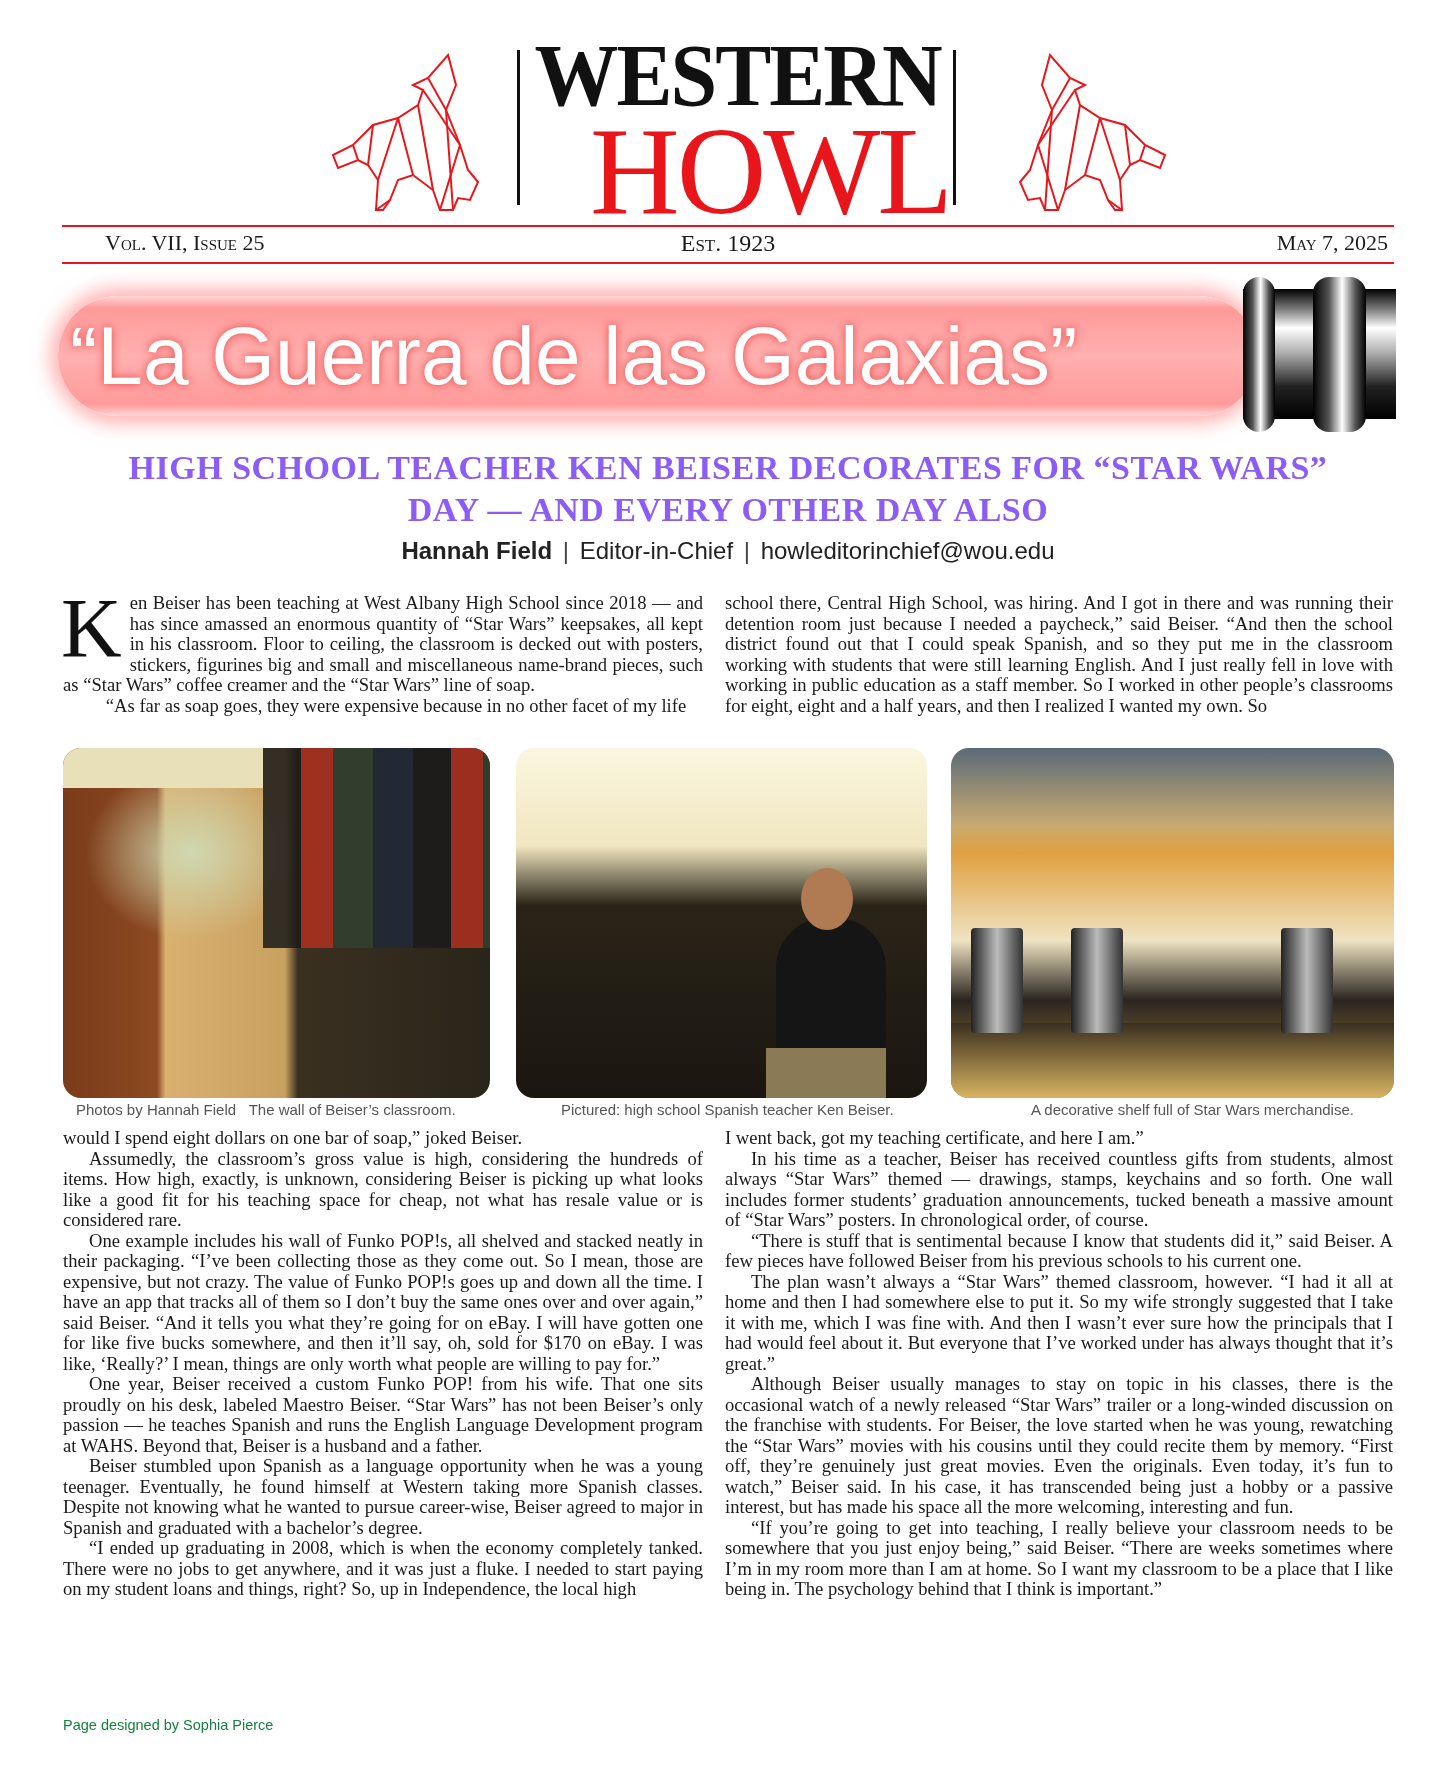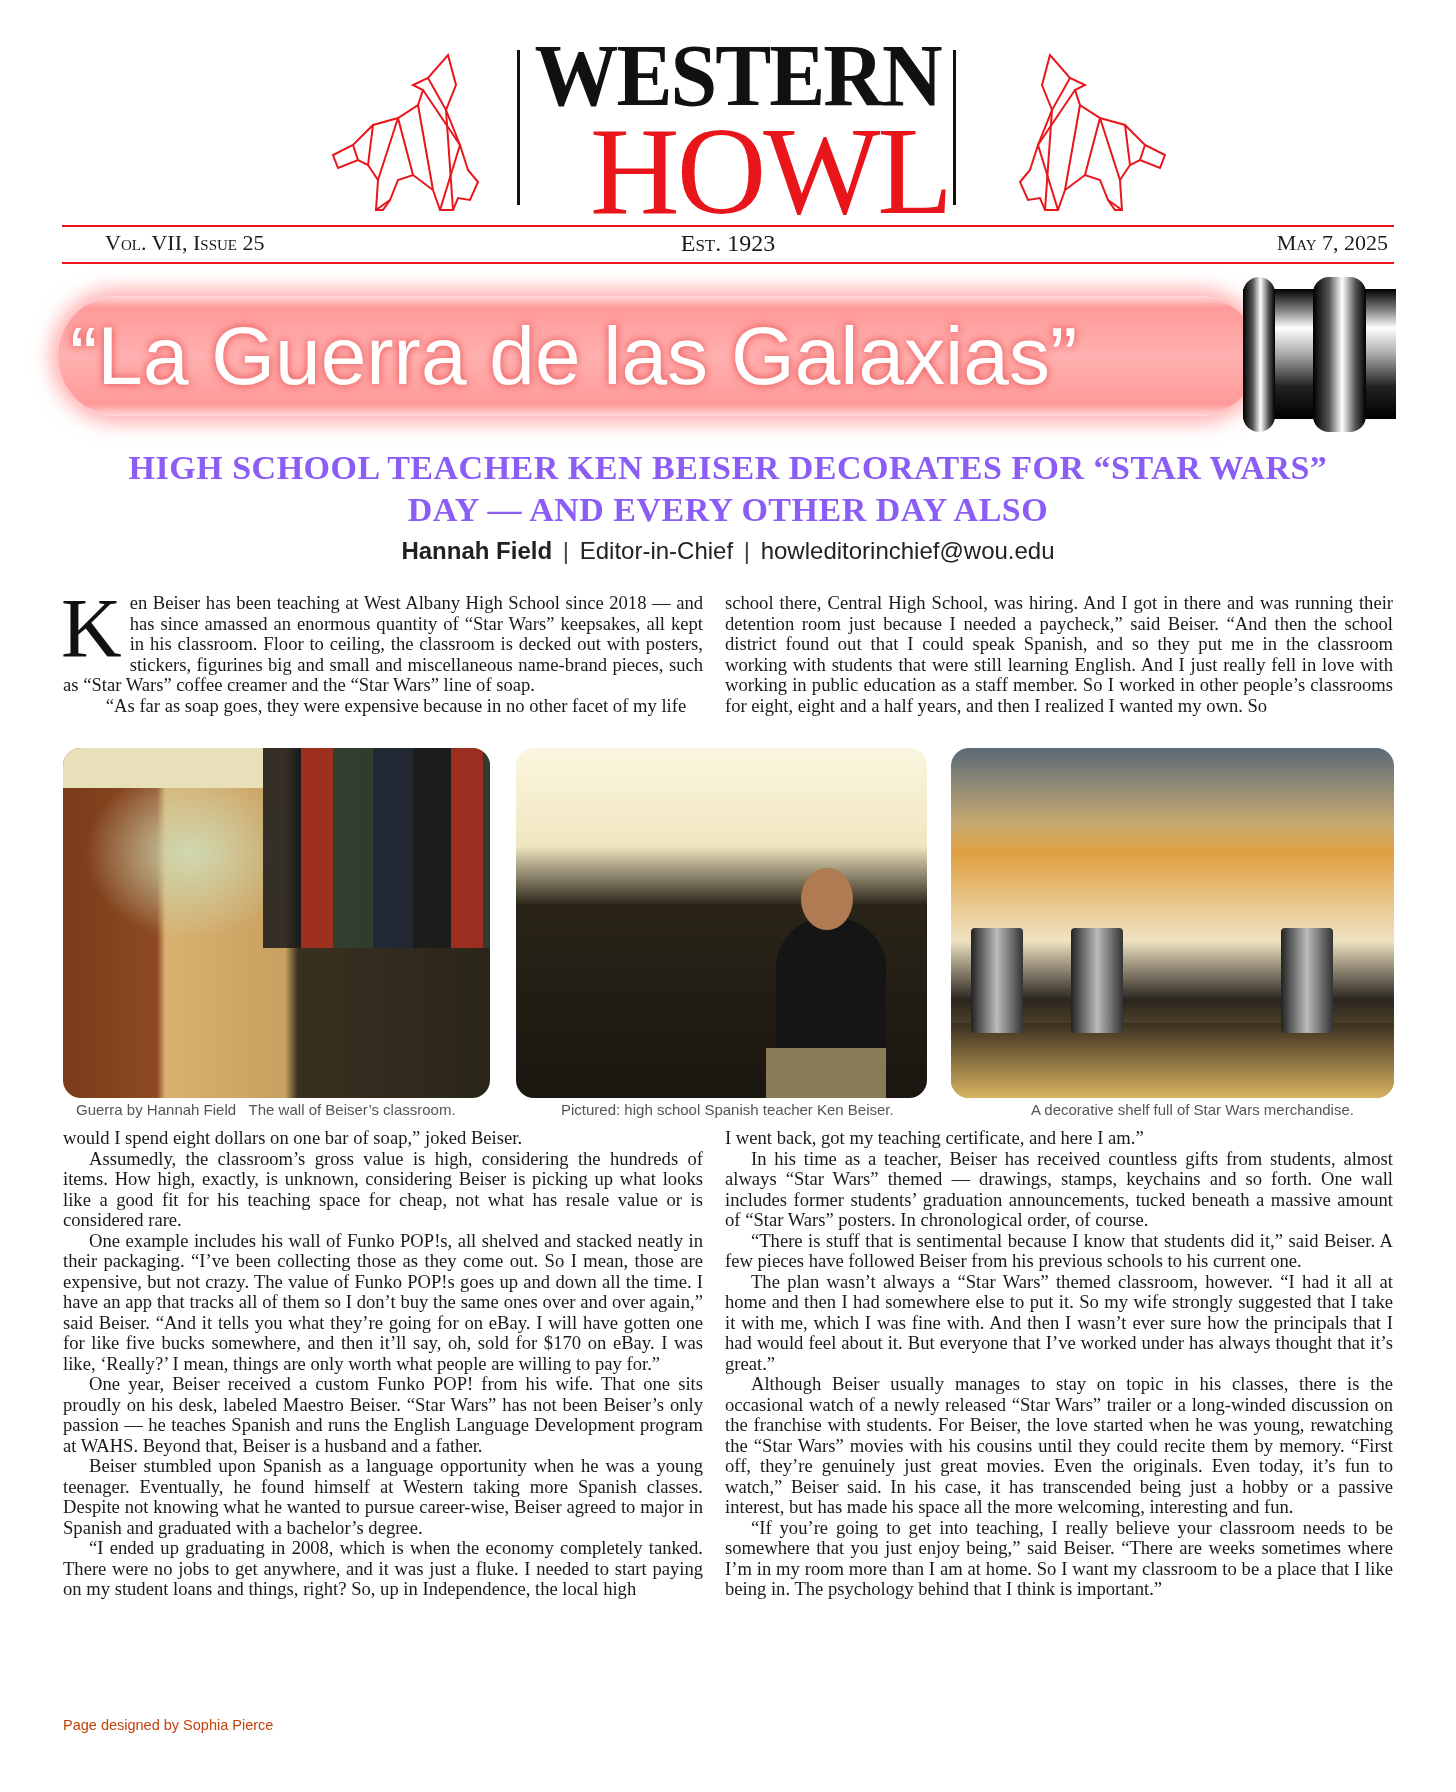--- a/index.html
+++ b/index.html
@@ -79,21 +79,21 @@
   .p3 { left:951px; width:443px;
     background:linear-gradient(180deg, #5a6a78 0%, #c8aa70 22%, #e0a040 30%, #efe3c2 55%, #2a2520 72%, #b89040 100%); }
   .p3 .shelf { position:absolute; left:0; top:275px; width:443px; height:75px; background:linear-gradient(#3a2f20, #d8b460); }
   .p3 .tumbler { position:absolute; top:180px; width:52px; height:105px; background:linear-gradient(90deg,#222,#bbb,#333); border-radius:4px; }
 
   .caption { position:absolute; top:1101px; font-family:"Liberation Sans", sans-serif; font-size:15px; color:#555; }
   .cap1 { left:76px; }
   .cap2 { left:561px; }
   .cap3 { left:1031px; }
 
-  .footer { position:absolute; left:63px; top:1717px; font-family:"Liberation Sans", sans-serif; font-size:14.5px; color:#c2410c; }
+  .footer { position:absolute; left:63px; top:1717px; font-family:"Liberation Sans", sans-serif; font-size:14.5px; color:#15803d; }
 </style>
 </head>
 <body>
 
 <header class="masthead">
   <svg class="wolf left" viewBox="0 0 175 170" fill="none" stroke="#e8161b" stroke-width="2">
     <polygon points="120,5 128,35 118,60 132,95 140,120 150,132 142,150 130,148 125,160 112,160 105,140 85,125 70,130 62,150 55,160 48,160 50,130 40,115 30,110 10,118 5,105 25,95 45,75 70,68 90,55 95,40 85,35 100,28"></polygon>
     <line x1="100" y1="28" x2="118" y2="60"></line>
       <line x1="95" y1="40" x2="132" y2="95"></line>
     <line x1="70" y1="68" x2="85" y2="125"></line>
@@ -167,21 +167,21 @@
     <div class="shorts"></div>
 </figure>
 <figure class="photo p3">
   <div class="shelf"></div>
   <div class="tumbler" style="left:20px;"></div>
   <div class="tumbler" style="left:120px;"></div>
   <div class="tumbler" style="left:330px;"></div>
 </figure>
 
 <div class="caption cap1">
-  <span>Guerra by Hannah Field</span>&nbsp;&nbsp;&nbsp;<span>The wall of Beiser’s classroom.</span>
+  <span>Photos by Hannah Field</span>&nbsp;&nbsp;&nbsp;<span>The wall of Beiser’s classroom.</span>
 </div>
 <div class="caption cap2">Pictured: high school Spanish teacher Ken Beiser.</div>
 <div class="caption cap3">A decorative shelf full of Star Wars merchandise.</div>
 
 <div class="col colA-bot">
   <p class="noindent">would I spend eight dollars on one bar of soap,” joked Beiser.</p>
   <p>Assumedly, the classroom’s gross value is high, considering the hundreds of items. How high, exactly, is unknown, considering Beiser is picking up what looks like a good fit for his teaching space for cheap, not what has resale value or is considered rare.</p>
   <p>One example includes his wall of Funko POP!s, all shelved and stacked neatly in their packaging. “I’ve been collecting those as they come out. So I mean, those are expensive, but not crazy. The value of Funko POP!s goes up and down all the time. I have an app that tracks all of them so I don’t buy the same ones over and over again,” said Beiser. “And it tells you what they’re going for on eBay. I will have gotten one for like five bucks somewhere, and then it’ll say, oh, sold for $170 on eBay. I was like, ‘Really?’ I mean, things are only worth what people are willing to pay for.”</p>
   <p>One year, Beiser received a custom Funko POP! from his wife. That one sits proudly on his desk, labeled Maestro Beiser. “Star Wars” has not been Beiser’s only passion — he teaches Spanish and runs the English Language Development program at WAHS. Beyond that, Beiser is a husband and a father.</p>
   <p>Beiser stumbled upon Spanish as a language opportunity when he was a young teenager. Eventually, he found himself at Western taking more Spanish classes. Despite not knowing what he wanted to pursue career-wise, Beiser agreed to major in Spanish and graduated with a bachelor’s degree.</p>

